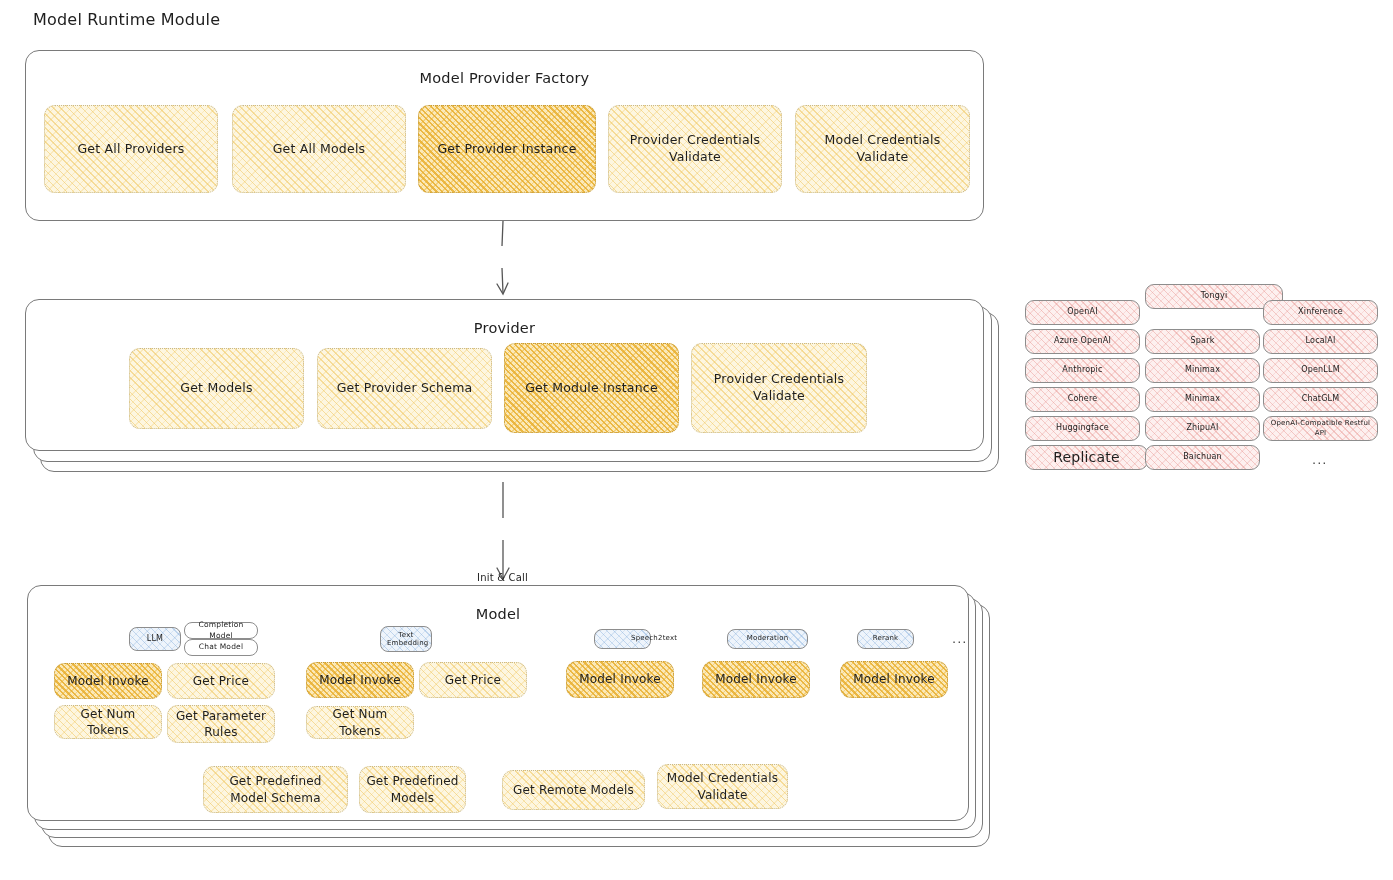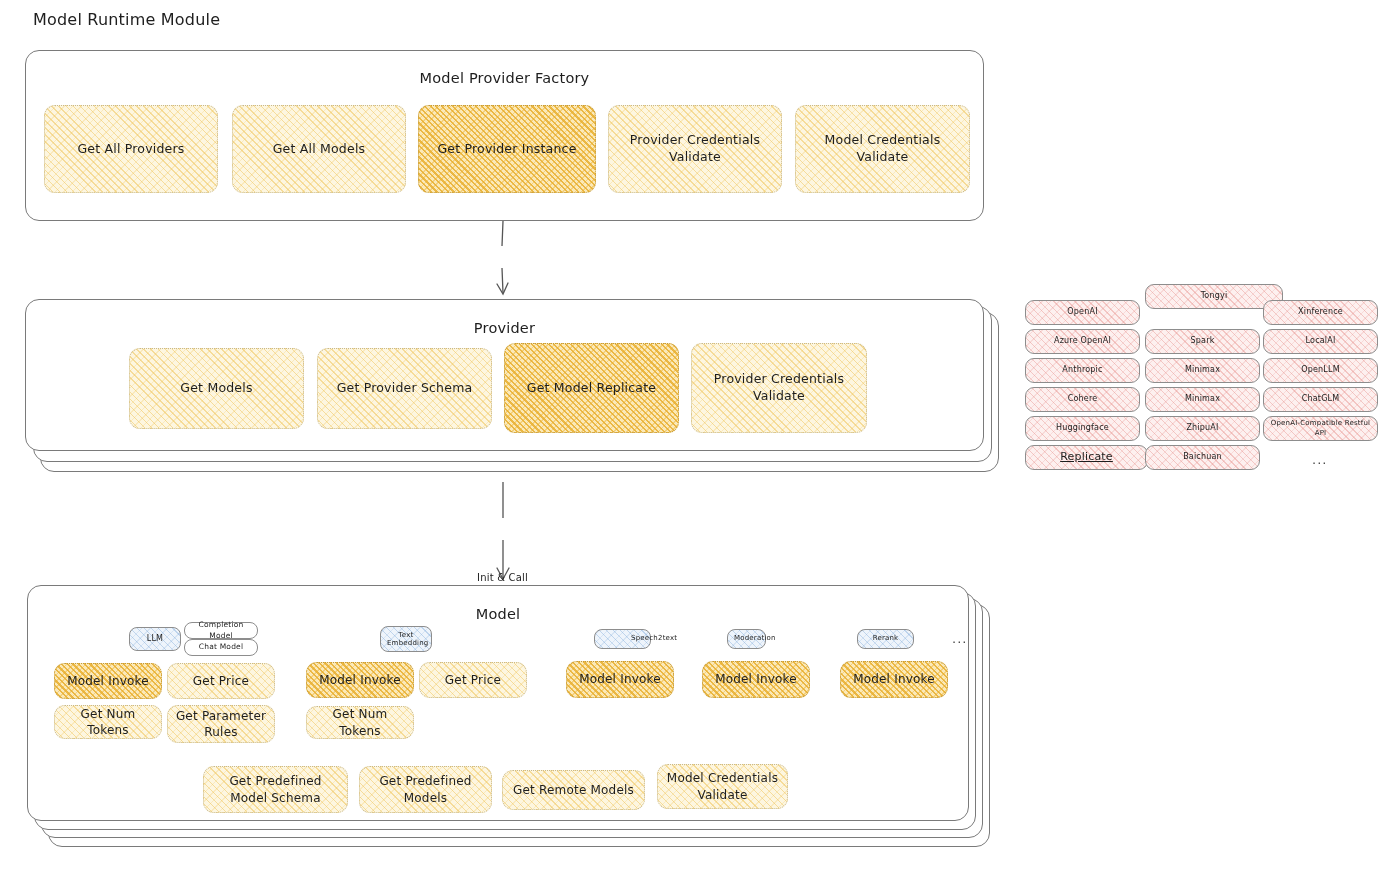--- a/index.html
+++ b/index.html
@@ -144,42 +144,42 @@
     <div class="frame-title hand" style="top:20px;">Provider</div>
   </div>
 
   <div class="node fill-yellow hand" style="left:129px; top:348px; width:175px; height:81px; font-size:12.5px; z-index:4;">
     <span class="node-lbl">Get Models</span>
   </div>
   <div class="node fill-yellow hand" style="left:317px; top:348px; width:175px; height:81px; font-size:12.5px; z-index:4;">
     <span class="node-lbl">Get Provider Schema</span>
   </div>
   <div class="node fill-yellow-strong hand" style="left:504px; top:343px; width:175px; height:90px; font-size:12.5px; z-index:4;">
-    <span class="node-lbl">Get Model Replicate</span>
+    <span class="node-lbl">Get Module Instance</span>
   </div>
   <div class="node fill-yellow hand" style="left:691px; top:343px; width:176px; height:90px; font-size:12.5px; z-index:4;">
     <span class="node-lbl">Provider Credentials Validate</span>
   </div>
 
   <div class="node fill-pink hand" style="left:1025px; top:300px; width:115px; height:25px; font-size:8px;">
     <span class="node-lbl">OpenAI</span>
   </div>
   <div class="node fill-pink hand" style="left:1025px; top:329px; width:115px; height:25px; font-size:8px;">
     <span class="node-lbl">Azure OpenAI</span>
   </div>
   <div class="node fill-pink hand" style="left:1025px; top:358px; width:115px; height:25px; font-size:8px;">
     <span class="node-lbl">Anthropic</span>
   </div>
   <div class="node fill-pink hand" style="left:1025px; top:387px; width:115px; height:25px; font-size:8px;">
     <span class="node-lbl">Cohere</span>
   </div>
   <div class="node fill-pink hand" style="left:1025px; top:416px; width:115px; height:25px; font-size:8px;">
     <span class="node-lbl">Huggingface</span>
   </div>
-  <div class="node fill-pink hand" style="left:1025px; top:445px; width:123px; height:25px; font-size:11px;text-decoration:underline;">
+  <div class="node fill-pink hand" style="left:1025px; top:445px; width:123px; height:25px; font-size:14px;">
     <span class="node-lbl">Replicate</span>
   </div>
 
   <div class="node fill-pink hand" style="left:1145px; top:284px; width:138px; height:25px; font-size:8px;">
     <span class="node-lbl">Tongyi</span>
   </div>
   <div class="node fill-pink hand" style="left:1145px; top:329px; width:115px; height:25px; font-size:8px;">
     <span class="node-lbl">Spark</span>
   </div>
   <div class="node fill-pink hand" style="left:1145px; top:358px; width:115px; height:25px; font-size:8px;">
@@ -228,21 +228,21 @@
   <div class="node fill-white hand" style="left:184px; top:639px; width:74px; height:17px; font-size:7.5px; z-index:5;">
     <span class="node-lbl">Chat Model</span>
   </div>
 
   <div class="node fill-blue hand" style="left:380px; top:626px; width:52px; height:26px; font-size:7px; line-height:1.2; z-index:5;">
     <span class="node-lbl">Text Embedding</span>
   </div>
   <div class="node fill-blue hand" style="left:594px; top:629px; width:57px; height:20px; font-size:7px; z-index:5;padding-left:36px;">
     <span class="node-lbl">Speech2text</span>
   </div>
-  <div class="node fill-blue hand" style="left:727px; top:629px; width:39px; height:20px; font-size:7px; z-index:5;">
+  <div class="node fill-blue hand" style="left:727px; top:629px; width:81px; height:20px; font-size:7px; z-index:5;">
     <span class="node-lbl">Moderation</span>
   </div>
   <div class="node fill-blue hand" style="left:857px; top:629px; width:57px; height:20px; font-size:7px; z-index:5;">
     <span class="node-lbl">Rerank</span>
   </div>
   <div class="ellipsis hand" style="left:952px; top:631px; z-index:5;">...</div>
 
   <div class="node fill-yellow-strong hand" style="left:54px; top:663px; width:108px; height:36px; font-size:12px; z-index:5;">
     <span class="node-lbl">Model Invoke</span>
   </div>
@@ -272,21 +272,21 @@
   <div class="node fill-yellow-strong hand" style="left:702px; top:661px; width:108px; height:37px; font-size:12px; z-index:5;">
     <span class="node-lbl">Model Invoke</span>
   </div>
   <div class="node fill-yellow-strong hand" style="left:840px; top:661px; width:108px; height:37px; font-size:12px; z-index:5;">
     <span class="node-lbl">Model Invoke</span>
   </div>
 
   <div class="node fill-yellow hand" style="left:203px; top:766px; width:145px; height:47px; font-size:12px; z-index:5;">
     <span class="node-lbl">Get Predefined Model Schema</span>
   </div>
-  <div class="node fill-yellow hand" style="left:359px; top:766px; width:133px; height:47px; font-size:12px; z-index:5;">
+  <div class="node fill-yellow hand" style="left:359px; top:766px; width:107px; height:47px; font-size:12px; z-index:5;">
     <span class="node-lbl">Get Predefined Models</span>
   </div>
   <div class="node fill-yellow hand" style="left:502px; top:770px; width:143px; height:40px; font-size:12px; z-index:5;">
     <span class="node-lbl">Get Remote Models</span>
   </div>
   <div class="node fill-yellow hand" style="left:657px; top:764px; width:131px; height:45px; font-size:12px; z-index:5;">
     <span class="node-lbl">Model Credentials Validate</span>
   </div>
 
 </div>

